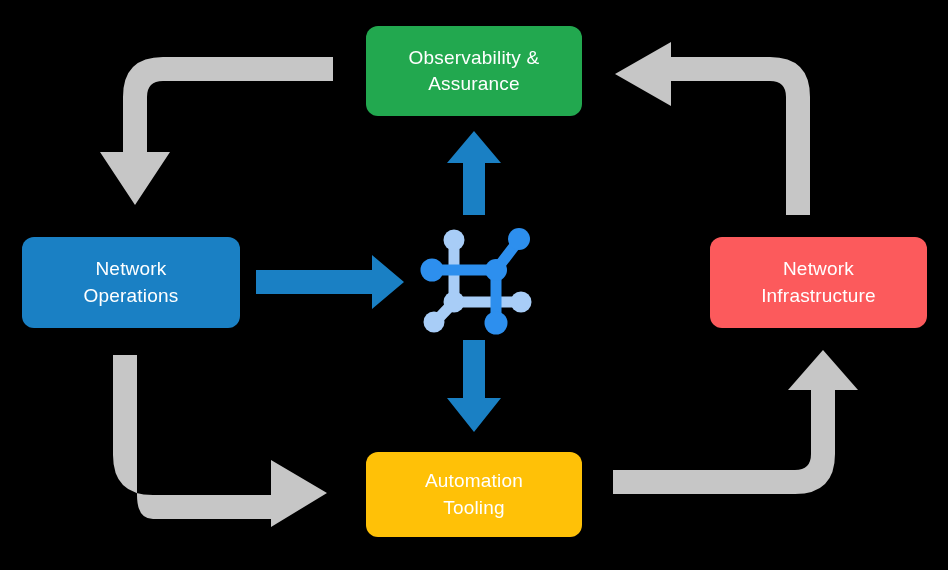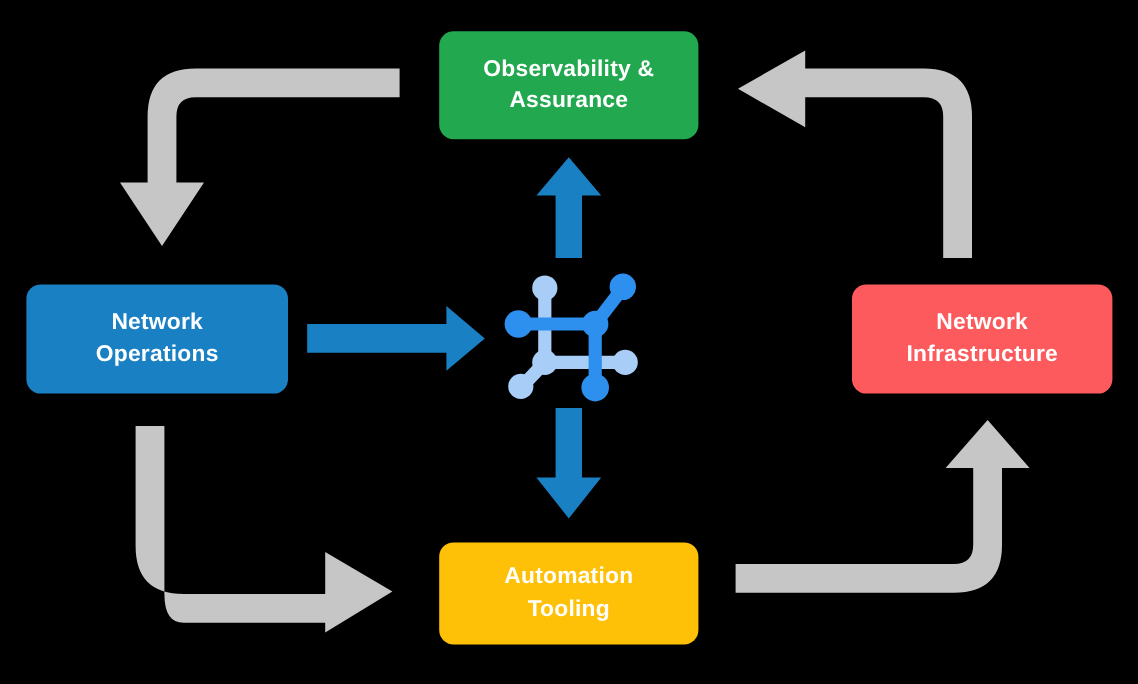--- a/index.html
+++ b/index.html
@@ -22,21 +22,21 @@
   .node-box {
     position: absolute;
     display: flex;
     align-items: center;
     justify-content: center;
     text-align: center;
     border-radius: 12px;
     color: #ffffff;
     font-size: 19px;
     line-height: 1.38;
-    font-weight: 700;
+    font-weight: 400;
     letter-spacing: 0.2px;
     box-sizing: border-box;
     padding: 4px 10px;
     white-space: pre-line;
   }
   #box-observability {
     left: 366px;  top: 26px;  width: 216px; height: 90px;
     background: #22a84f;
   }
   #box-network-operations {

